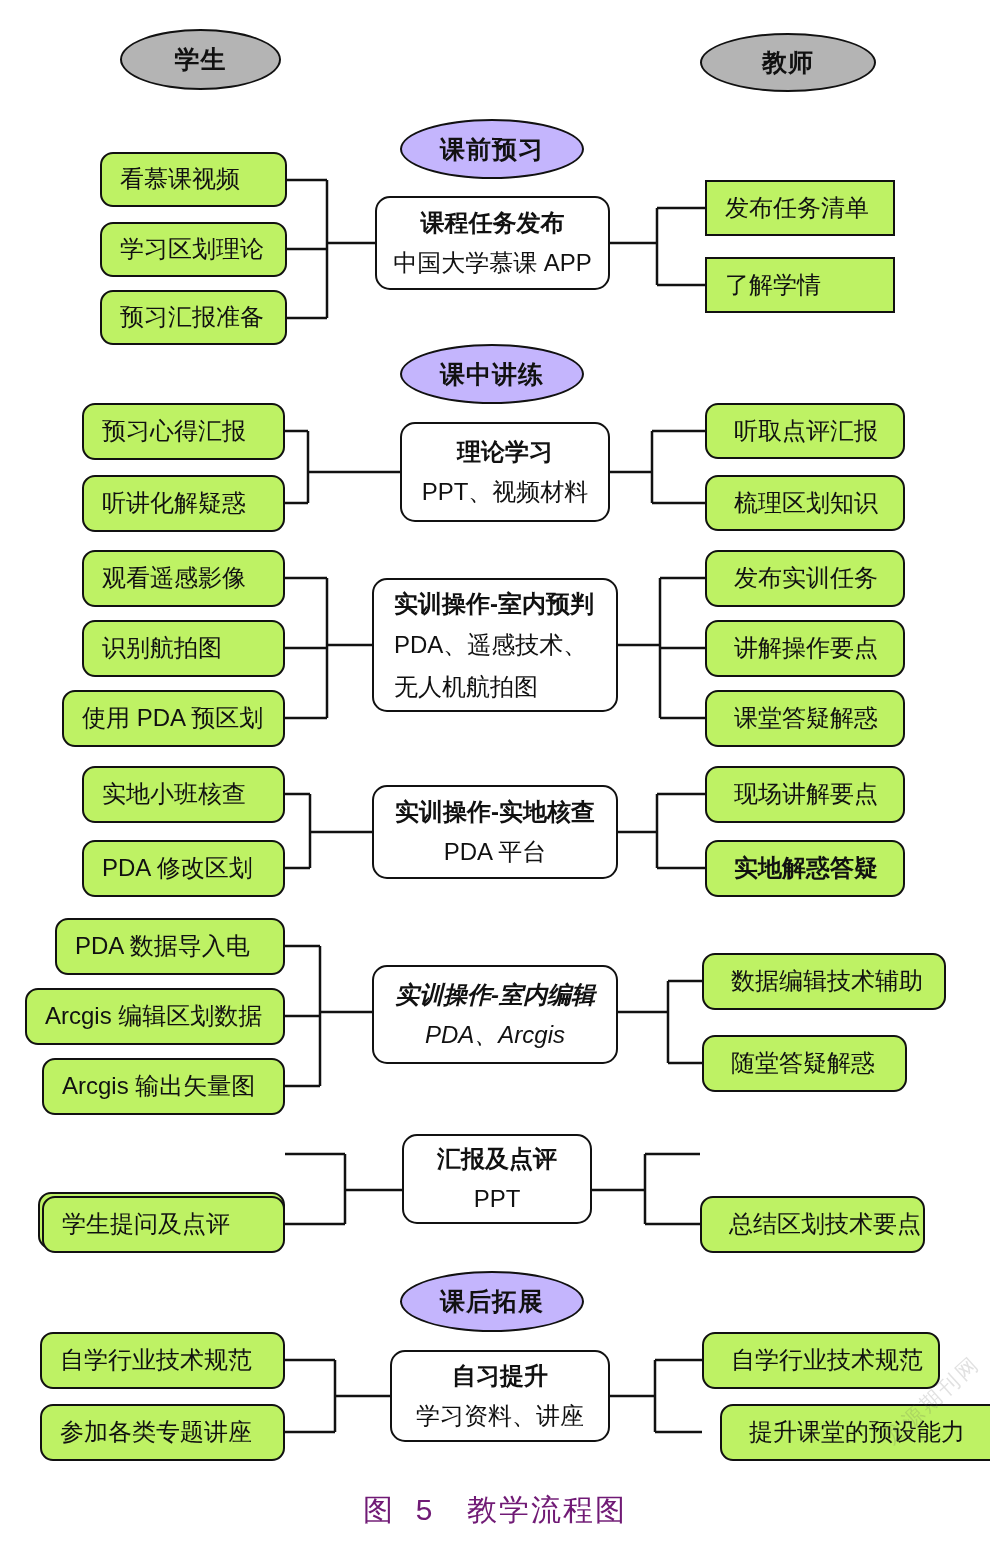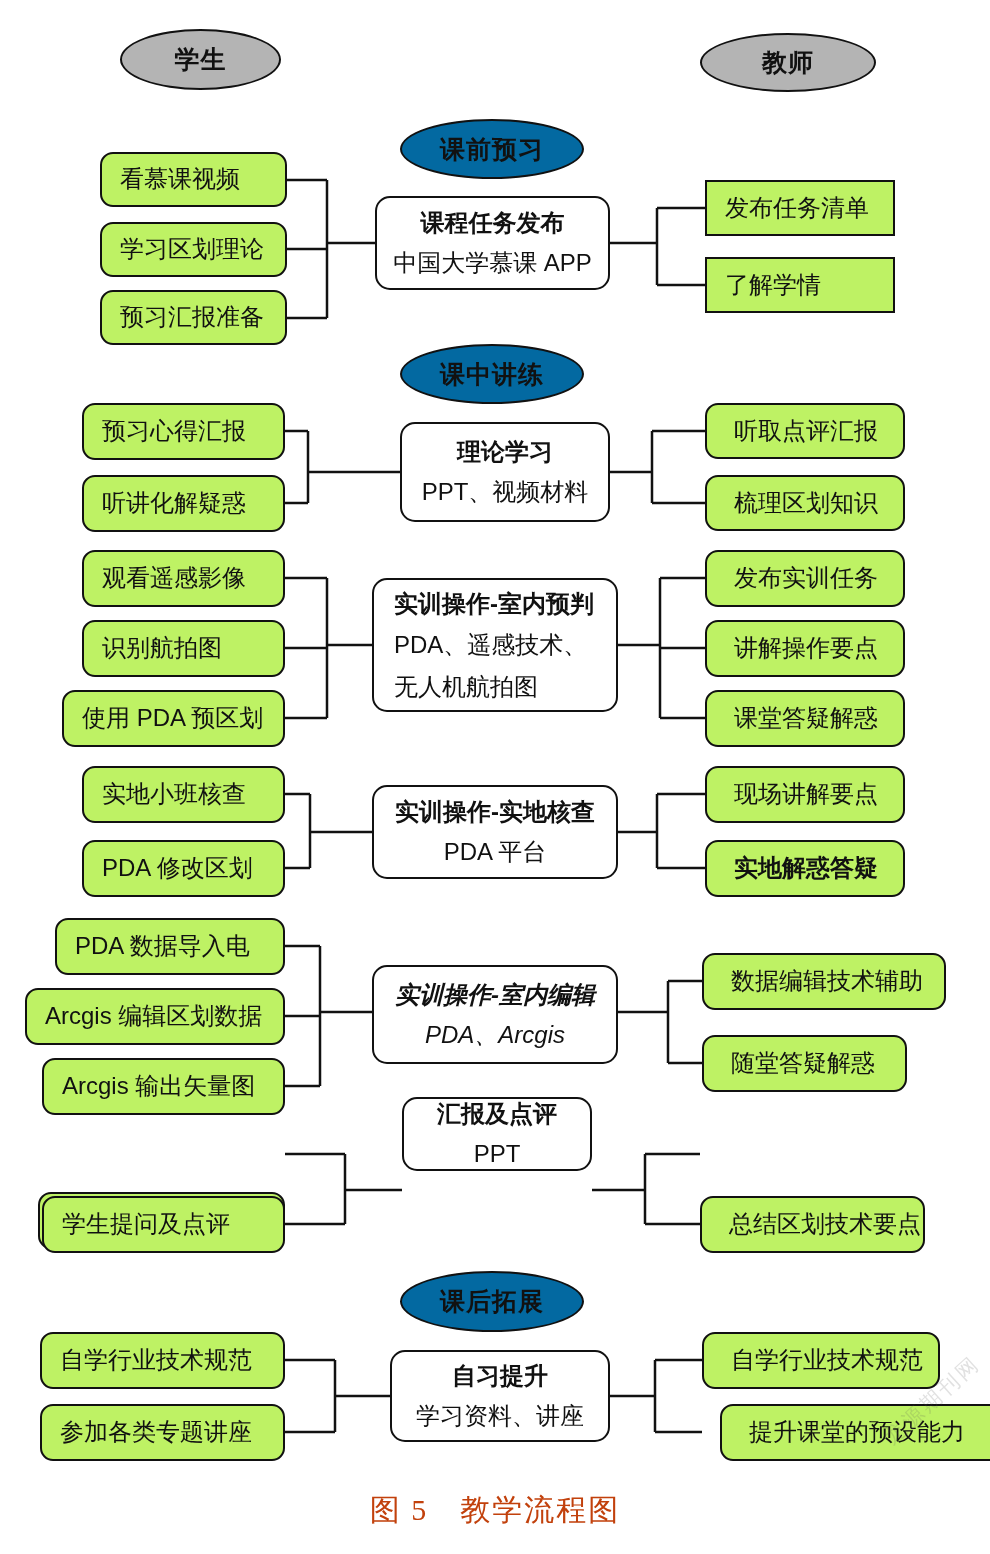--- a/index.html
+++ b/index.html
@@ -7,39 +7,39 @@
     position:relative;width:990px;height:1554px;background:#ffffff;overflow:hidden;
     font-family:"Liberation Sans","DejaVu Sans",sans-serif;color:#111;
   }
   svg.wires{position:absolute;left:0;top:0;z-index:0;}
   .ellipse{
     position:absolute;z-index:2;border:2.5px solid #111;border-radius:50%;
     display:flex;align-items:center;justify-content:center;
     font-size:25px;font-weight:bold;letter-spacing:1px;
   }
   .lane-ellipse{background:#b4b4b4;}
-  .stage-ellipse{background:#0369a1;}
+  .stage-ellipse{background:#c4b5fd;}
   .box{
     position:absolute;z-index:1;background:#bef264;border:2px solid #111;border-radius:13px;
     display:flex;align-items:center;font-size:24px;line-height:1.2;
     padding:0 10px 0 18px;box-sizing:border-box;white-space:nowrap;
   }
   .box.sharp{border-radius:0;}
   .box.r-pad{padding-left:27px;}
   .center-box{
     position:absolute;z-index:1;background:#fff;border:2px solid #111;border-radius:15px;
     display:flex;flex-direction:column;align-items:center;justify-content:center;
     font-size:24px;line-height:1.65;box-sizing:border-box;text-align:center;
   }
   .center-box .t{font-weight:bold;}
   .center-box.wrap{align-items:flex-start;text-align:left;padding:6px 14px 6px 20px;line-height:1.72;}
   .center-box.wrap .s{white-space:normal;}
   .caption{
     position:absolute;left:0;top:1490px;width:990px;text-align:center;z-index:2;
-    font-family:Liberation Serif, serif;font-size:30px;letter-spacing:2px;color:#c2410c;
+    font-family:Liberation Mono, monospace;font-size:30px;letter-spacing:2px;color:#701a75;
   }
   .watermark{
     position:absolute;left:878px;top:1430px;z-index:3;color:rgba(90,90,90,0.18);
     font-size:21px;letter-spacing:3px;transform:rotate(-42deg);transform-origin:left top;
     white-space:nowrap;
   }
 </style>
 </head>
 <body>
 
@@ -184,21 +184,21 @@
   <div class="box r-pad" style="left:702px;top:1035px;width:205px;height:57px;">
     <span>随堂答疑解惑</span>
     </div>
 
   <div class="box" style="left:38px;top:1192px;width:247px;height:57px;">
     <span>小组区划结果汇报</span>
     </div>
   <div class="box" style="left:42px;top:1196px;width:243px;height:57px;">
     <span>学生提问及点评</span>
     </div>
-  <div class="center-box" style="left:402px;top:1097px;width:190px;height:74px;align-items:center;">
+  <div class="center-box" style="left:402px;top:1134px;width:190px;height:90px;align-items:center;">
     <span class="t">汇报及点评</span>
     <span class="s">PPT</span>
   </div>
   <div class="box r-pad" style="left:700px;top:1196px;width:225px;height:57px;">
     <span>总结区划技术要点</span>
     </div>
 
   <div class="box" style="left:40px;top:1332px;width:245px;height:57px;">
     <span>自学行业技术规范</span>
     </div>

